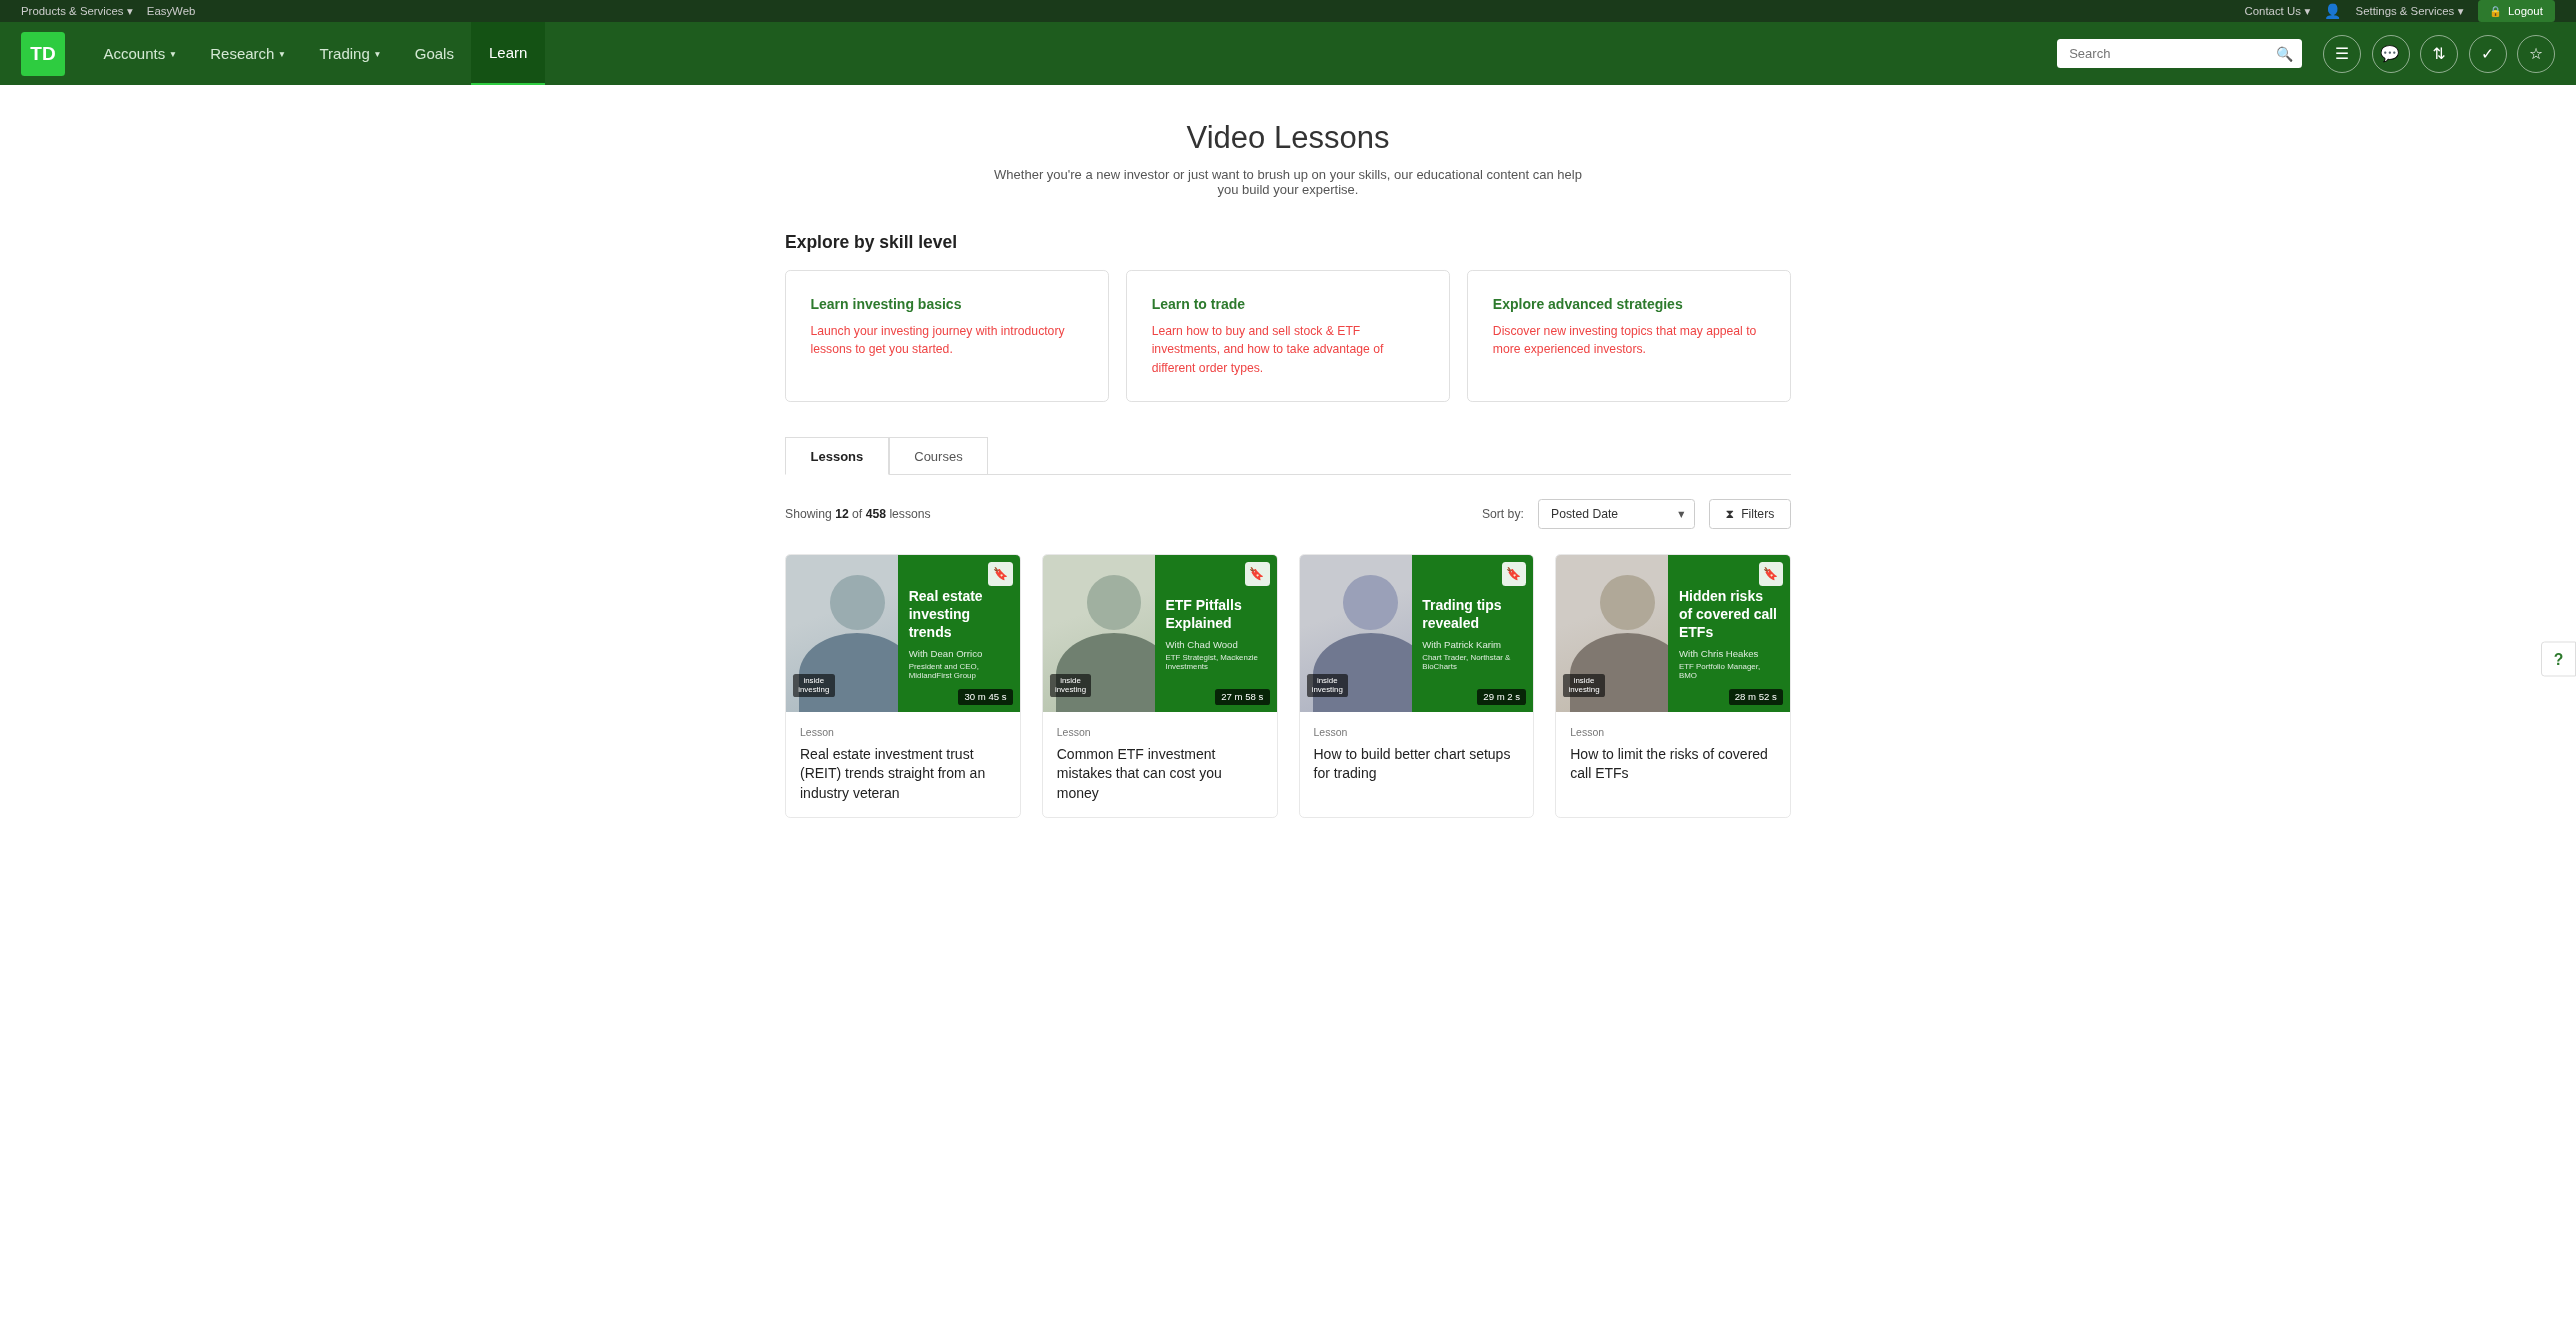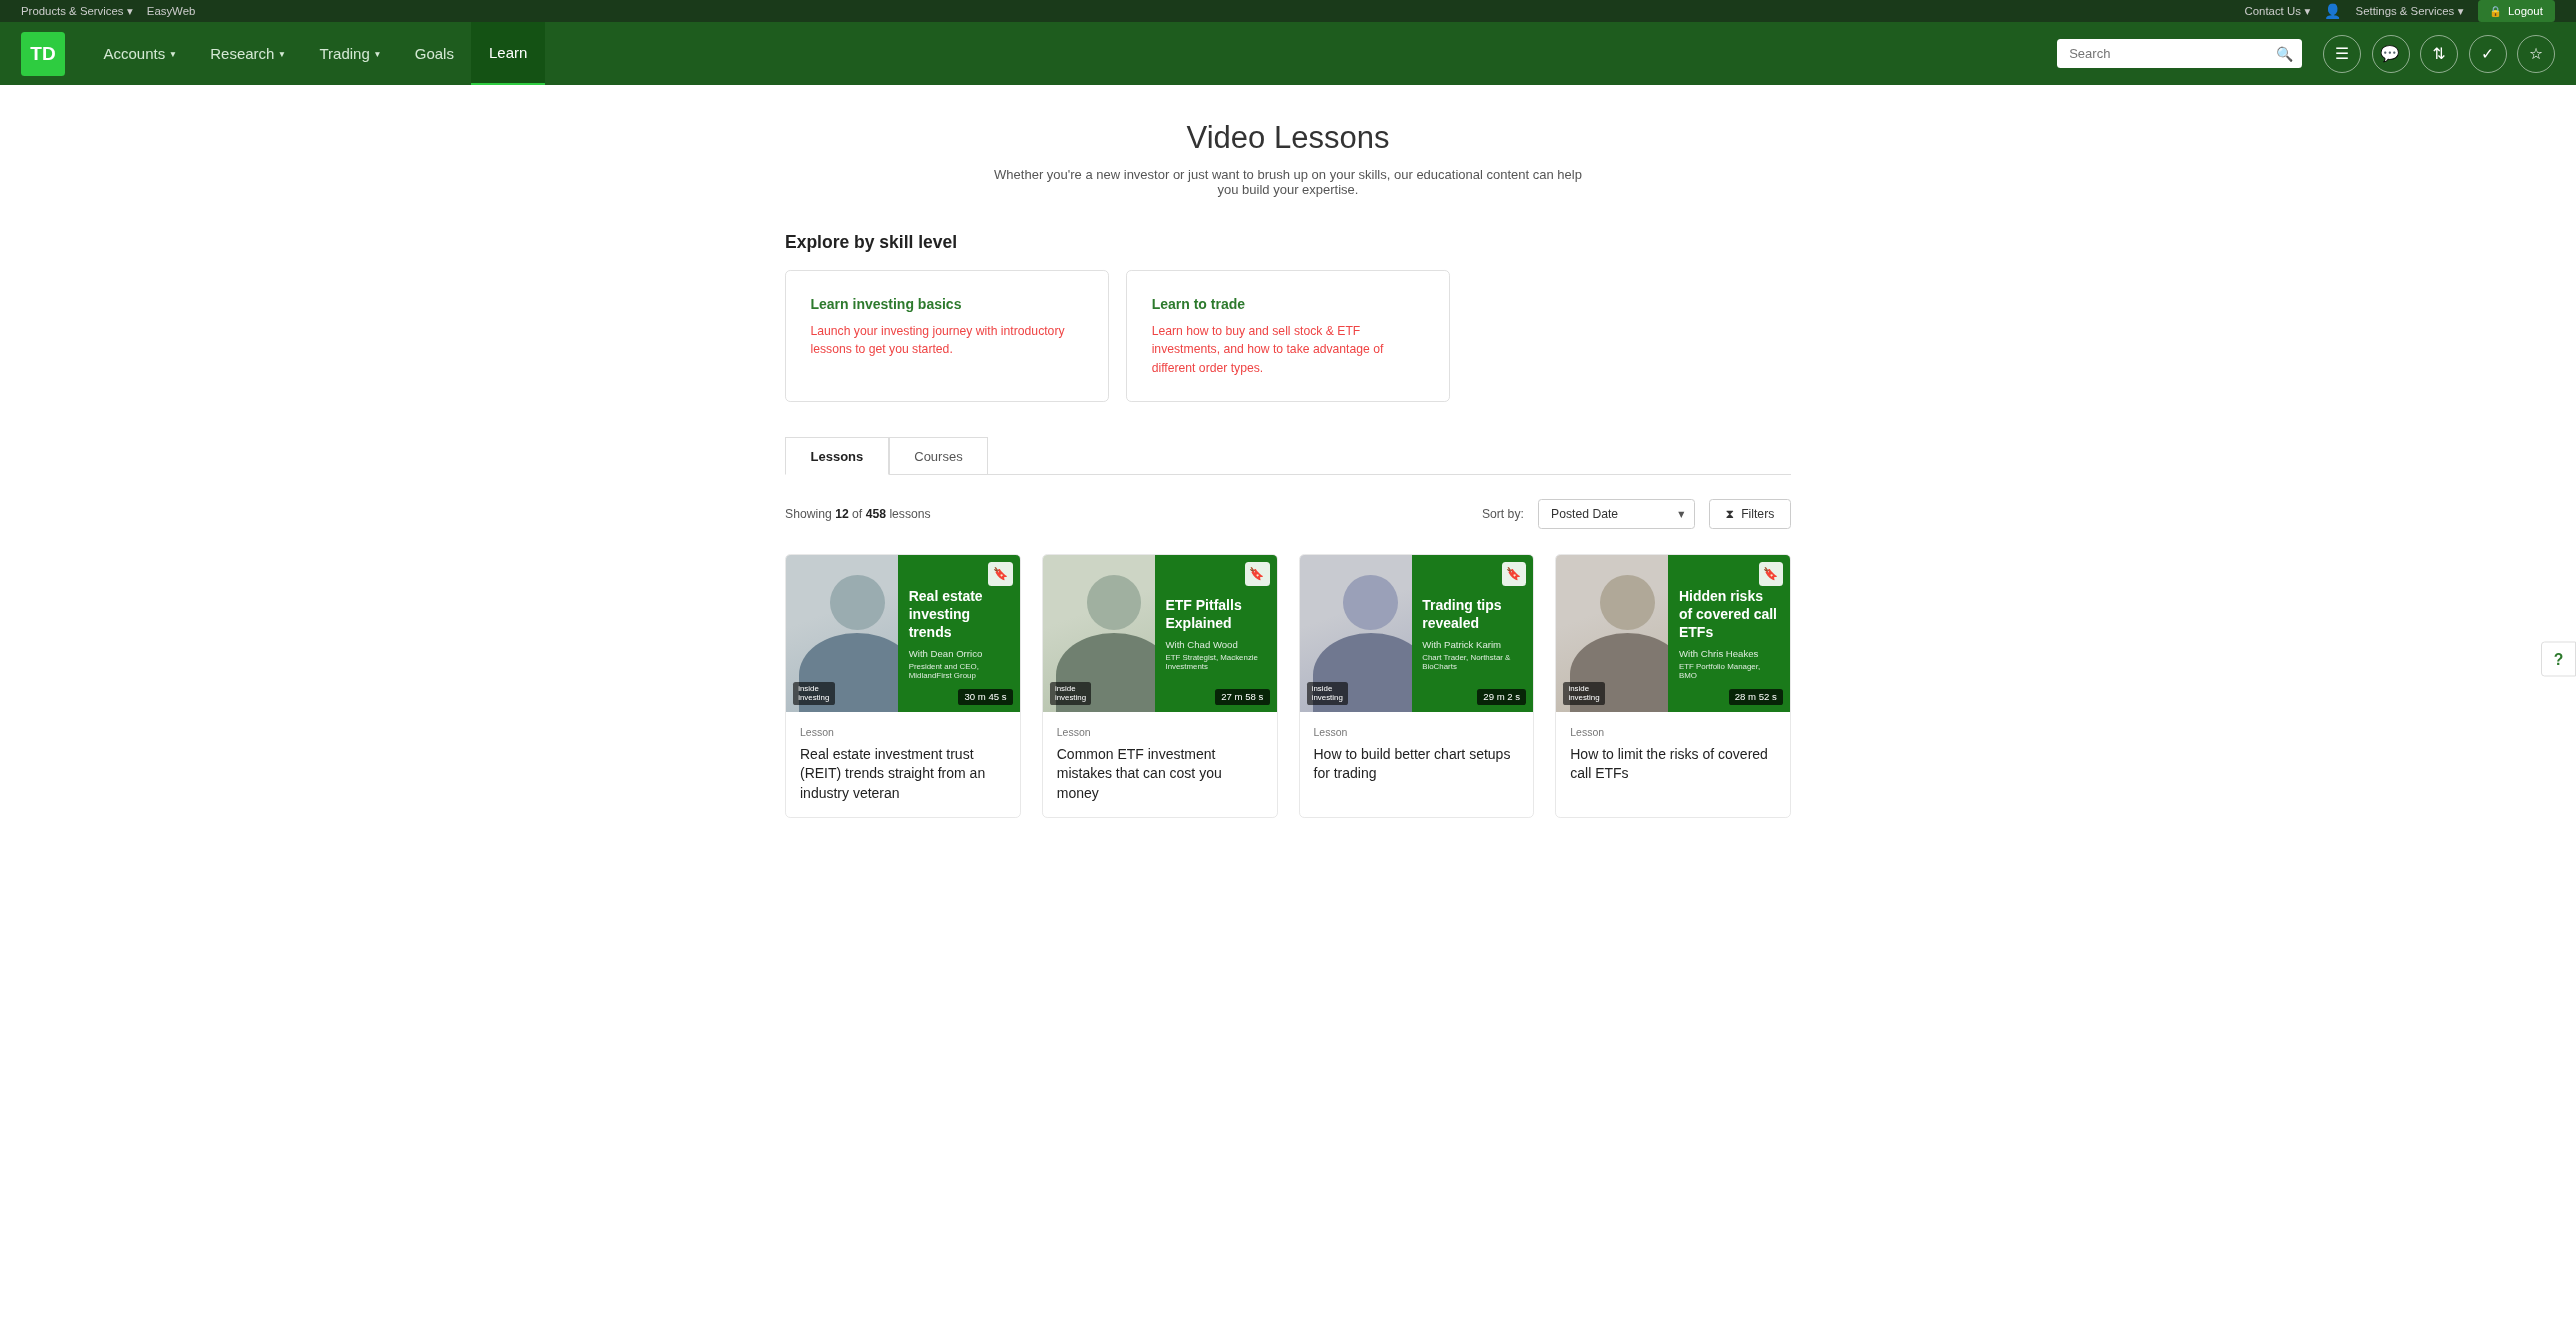--- a/index.html
+++ b/index.html
@@ -318,27 +318,28 @@
       font-weight: 700;
       line-height: 1.3;
       margin-bottom: 7px;
     }
     .thumb-person {
       color: rgba(255,255,255,0.85);
       font-size: 9.6px;
     }
     .thumb-logo {
       position: absolute;
-      bottom: 7px;
+      bottom: 15px;
       left: 7px;
       background: rgba(0,0,0,0.6);
       color: #fff;
       font-size: 7.9px;
       padding: 2.6px 5.2px;
       border-radius: 2.6px;
+      text-align: center;
     }
     .thumb-duration {
       position: absolute;
       bottom: 7px;
       right: 7px;
       background: rgba(0,0,0,0.7);
       color: #fff;
       font-size: 9.6px;
       padding: 2.6px 6.1px;
       border-radius: 2.6px;
@@ -500,20 +501,24 @@
     <div class="section-title">Explore by skill level</div>
     <div class="skill-cards">
       <div class="skill-card">
         <div class="skill-card-title">Learn investing basics</div>
         <div class="skill-card-desc">Launch your investing journey with introductory lessons to get you started.</div>
       </div>
       <div class="skill-card">
         <div class="skill-card-title">Learn to trade</div>
         <div class="skill-card-desc">Learn how to buy and sell stock &amp; ETF investments, and how to take advantage of different order types.</div>
       </div>
+      <div class="skill-card">
+        <div class="skill-card-title">Explore advanced strategies</div>
+        <div class="skill-card-desc">Discover new investing topics that may appeal to more experienced investors.</div>
+      </div>
     </div>
   </div>
 
   <div class="tabs-container">
     <div class="tabs">
       <div class="tab active">
         <span>Lessons</span>
       </div>
       <div class="tab">
         <span>Courses</span>

